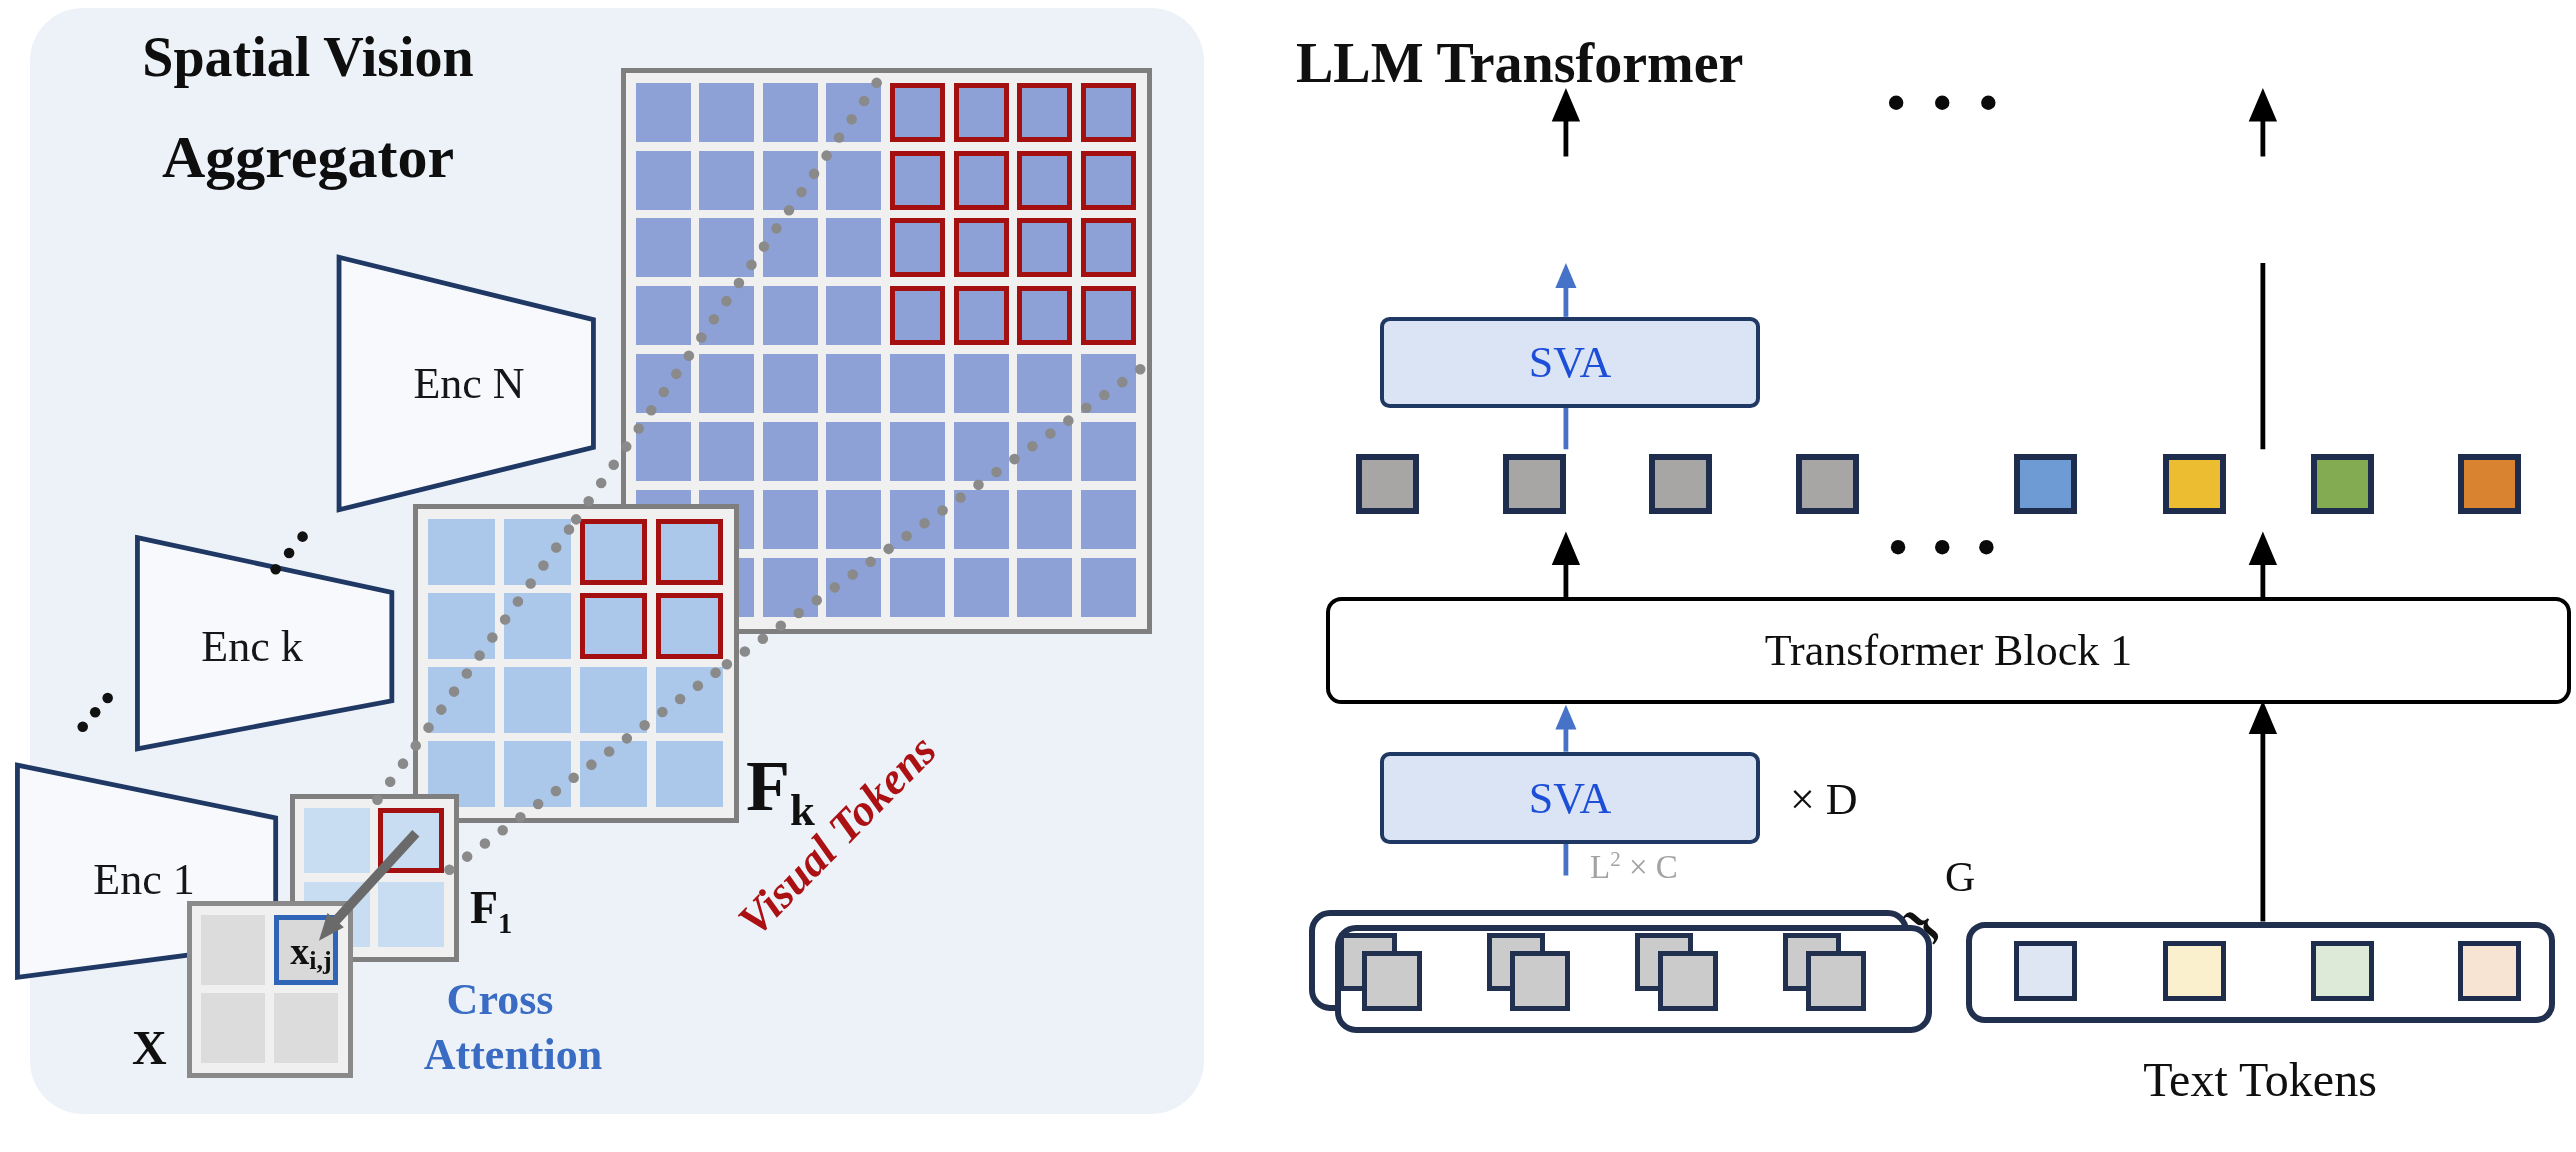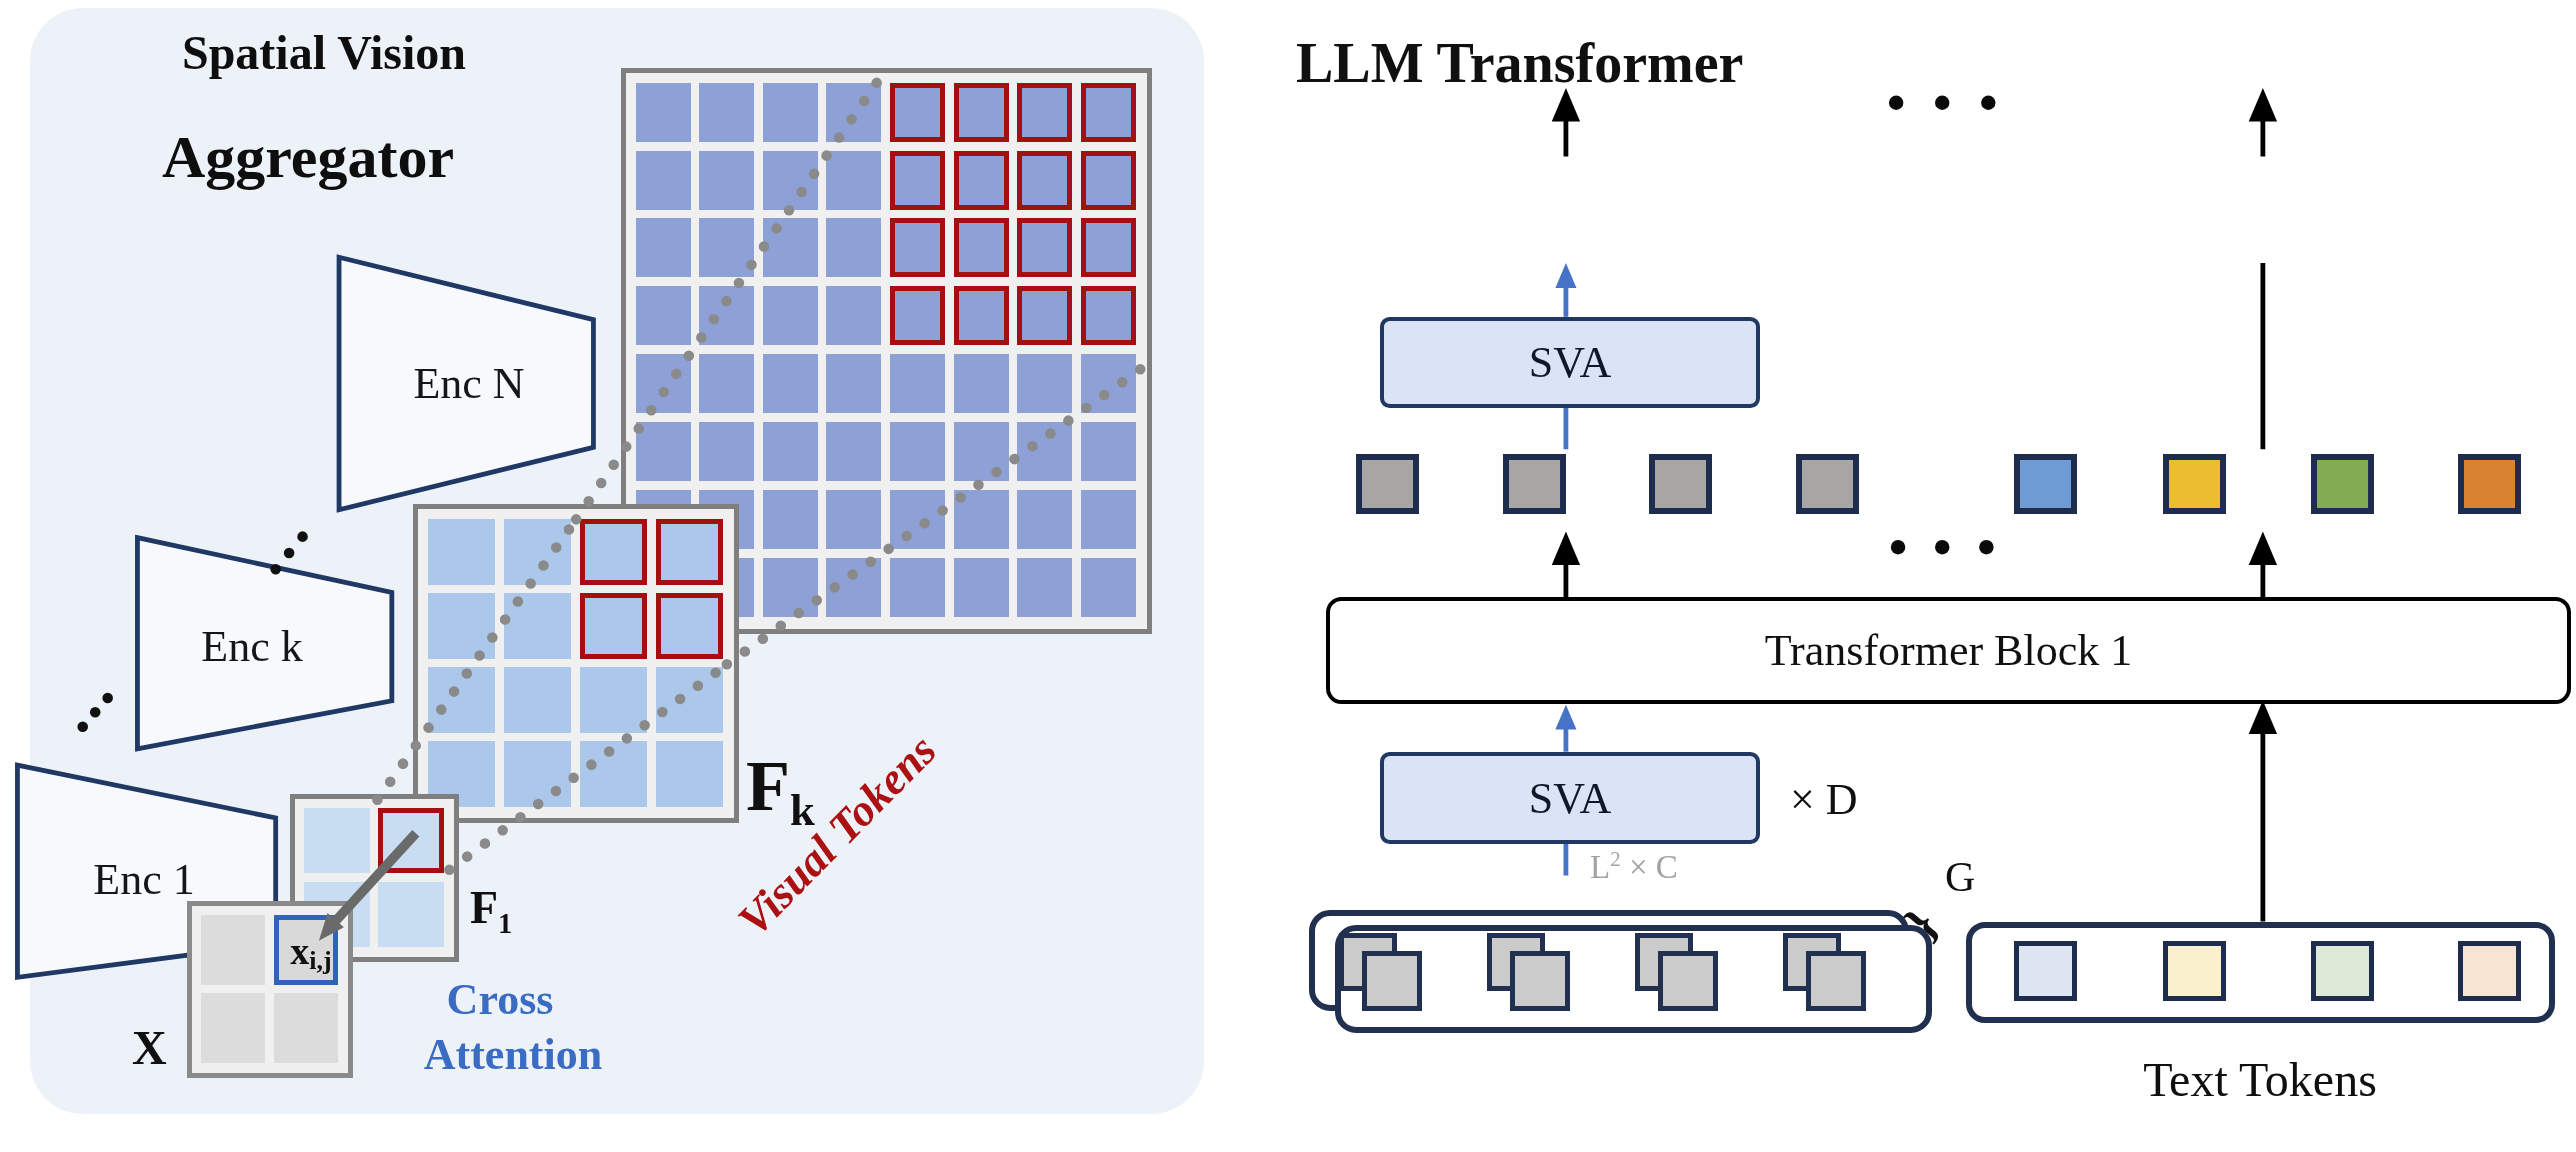--- a/index.html
+++ b/index.html
@@ -10,21 +10,21 @@
   .svgfull{position:absolute;left:0;top:0;width:2576px;height:1152px;pointer-events:none;}
   .grid{position:absolute;box-sizing:border-box;}
   .gcell{position:absolute;box-sizing:border-box;}
   .panel-title{position:absolute;font-weight:bold;color:#0e0e0e;text-align:center;
                transform:translateX(-50%);white-space:nowrap;}
   .enc-label{position:absolute;transform:translate(-50%,-50%);font-size:44px;color:#15161a;white-space:nowrap;}
   .box{position:absolute;box-sizing:border-box;background:#ffffff;}
   .block{border:4.8px solid #000000;border-radius:15.4px;display:flex;align-items:center;justify-content:center;
          font-size:44px;color:#101010;}
   .sva{border:4.8px solid var(--navy);border-radius:9.6px;background:var(--sva_fill);
-       display:flex;align-items:center;justify-content:center;font-size:44px;color:#0f172a;}
+       display:flex;align-items:center;justify-content:center;font-size:44px;color:#1d4ed8;}
   .rbox{border:6.7px solid var(--latent_box_border);border-radius:21px;background:#ffffff;}
   .token{position:absolute;box-sizing:border-box;border:6.7px solid var(--dark_navy);}
   .lsq{position:absolute;box-sizing:border-box;border:5.8px solid var(--latent_box_border);background:var(--latent_sq_gray);}
   .ttok{position:absolute;box-sizing:border-box;border:5.8px solid var(--dark_navy);}
   .lbl{position:absolute;white-space:nowrap;color:#101010;}
   .center{transform:translateX(-50%);}
   .bluebig{color:var(--cross_attention_blue);font-weight:bold;font-size:44px;}
   sub.small{font-size:0.62em;}
 </style>
 </head>
@@ -151,21 +151,21 @@
       <line x1="600" y1="541" x2="916" y2="82"></line>
       <line x1="468" y1="906" x2="757" y2="692"></line>
       <line x1="757" y1="692" x2="1197" y2="378"></line>
     </g>
     <g>
       <line x1="433" y1="868" x2="347" y2="962" stroke="#6a6a6a" stroke-width="10"></line>
       <polygon points="332,980 358,966 341,951" fill="#6a6a6a"></polygon>
     </g>
   </svg>
 
-  <div class="panel-title" style="left:324px;top:25px;font-size:48px;">Spatial Vision</div>
+  <div class="panel-title" style="left:308px;top:25px;font-size:56px;">Spatial Vision</div>
   <div class="panel-title" style="left:308px;top:123px;font-size:60px;">Aggregator</div>
 
   <div class="enc-label" style="left:469px;top:383px;">Enc N</div>
   <div class="enc-label" style="left:252px;top:646px;">Enc k</div>
   <div class="enc-label" style="left:144px;top:879px;">Enc 1</div>
 
   <div class="lbl" style="left:746px;top:745px;font-weight:bold;font-size:72px;">
     <span>F</span><sub class="small">k</sub>
   </div>
   <div class="lbl" style="left:470px;top:881px;font-weight:bold;font-size:46px;">

